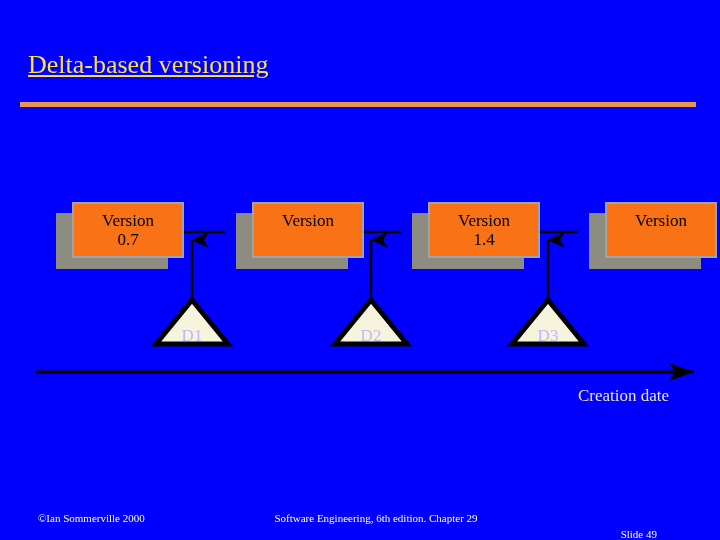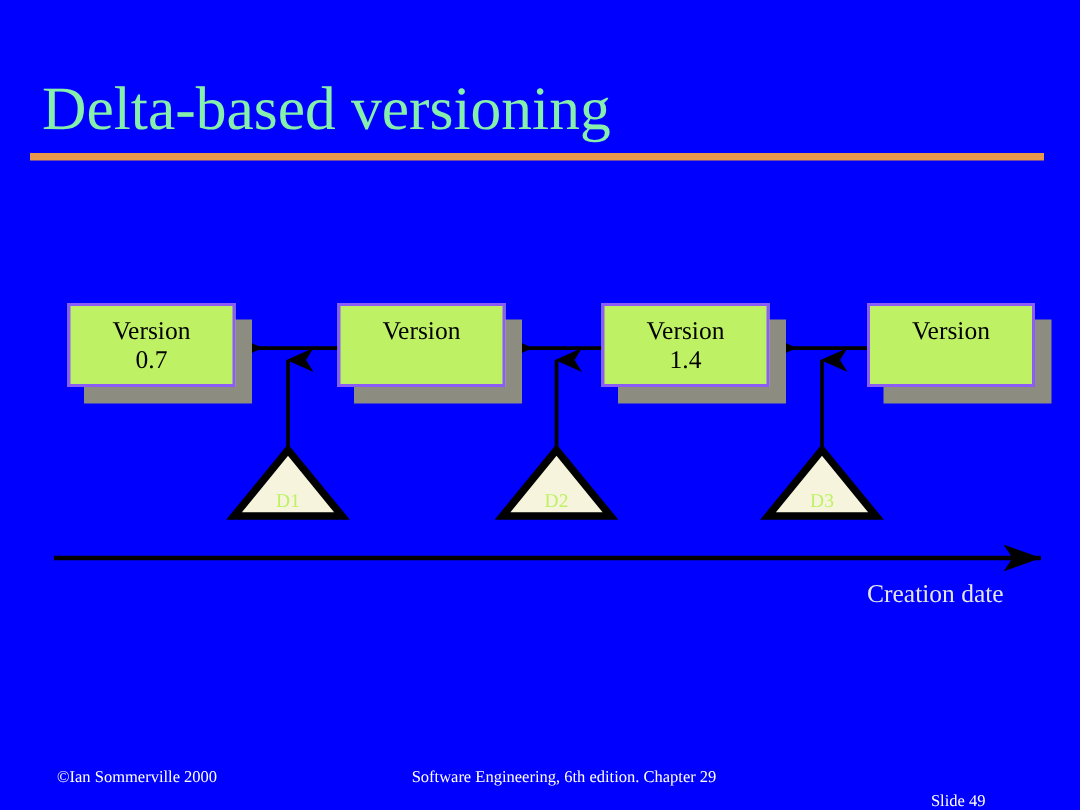--- a/index.html
+++ b/index.html
@@ -13,25 +13,26 @@
     font-family: "Liberation Serif", "DejaVu Serif", serif;
     overflow: hidden;
     position: relative;
   }
 
   
   #slide-title {
     position: absolute;
     left: 28px;
     top: 52px;
-    font-size: 41px;
-    color: #86efac;
+    font-size: 26px;
+    color: #fde047;
     letter-spacing: 0px;
     white-space: nowrap;
     line-height: 1.0;
+    text-decoration: underline;
   }
   #title-rule {
     position: absolute;
     left: 20px;
     top: 102px;
     width: 676px;
     height: 5px;
     background: #e8984a;
   }
 
@@ -48,43 +49,44 @@
     left: 0;
     top: 0;
   }
 
   
   .version-box {
     position: absolute;
     width: 112px;
     height: 56px;
     box-sizing: border-box;
-    background: #bef264;
-    border: 2px solid #8b5cf6;
+    background: #f97316;
+    border: 2px solid #a3a3a3;
     color: #000000;
     font-size: 17px;
     line-height: 1.12;
     text-align: center;
     padding-top: 7px;
     z-index: 3;
+    margin-left: 27px;
   }
   .box-shadow-el {
     position: absolute;
     width: 112px;
     height: 56px;
     background: #8c8c80;
     z-index: 1;
   }
   .vbox-line2 { display: block; }
 
   
   .delta-label {
     position: absolute;
-    font-size: 13px;
-    color: #bef264;
+    font-size: 17px;
+    color: #c4b5fd;
     z-index: 4;
     text-align: center;
     width: 60px;
   }
 
   
   #creation-date {
     position: absolute;
     left: 578px;
     top: 386px;

